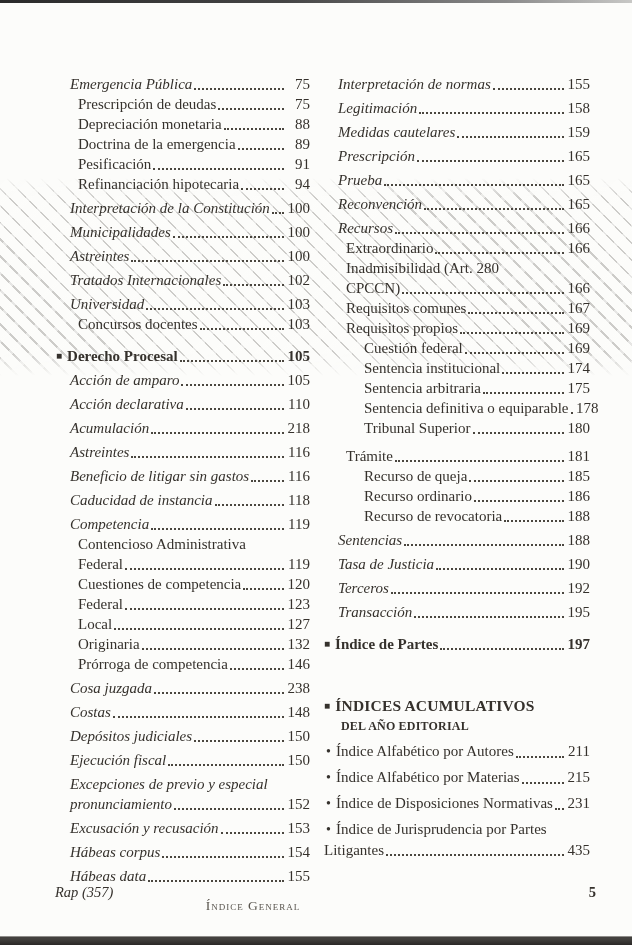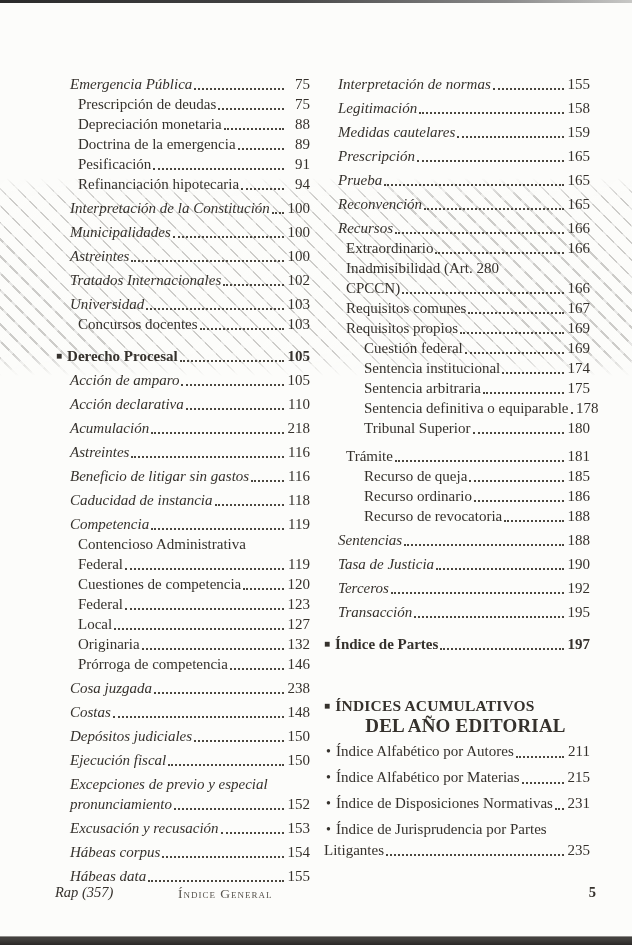--- a/index.html
+++ b/index.html
@@ -45,21 +45,21 @@
     border-bottom:2px dotted #4a463f;
   }
   .pg{flex:0 0 auto;min-width:24px;text-align:right;font-style:normal;}
 
   .main{margin-top:4px;}
   .main .lab{font-style:italic;}
   .sub{padding-left:8px;}
   .subsub{padding-left:26px;}
   .section{font-weight:700;margin-top:12px;margin-bottom:4px;}
   .heading{font-weight:700;margin-top:42px;letter-spacing:0.2px;font-size:15.5px;}
-  .heading-cont{font-weight:700;padding-left:3px;letter-spacing:0.2px;font-size:19px;justify-content:center;}
+  .heading-cont{font-weight:700;padding-left:3px;letter-spacing:0.2px;font-size:12px;}
   .bullet{margin-top:5px;}
   .cont{margin-top:0;}
   .outdent{margin-left:-14px;}
   .gap{margin-top:8px;align-items:flex-end;}
 
   .sq{
     flex:0 0 auto;font-size:10px;line-height:10px;
     margin-right:5px;margin-left:-14px;align-self:center;
     color:#35312c;
   }
@@ -67,21 +67,21 @@
 
   #footer{
     position:absolute;left:0;top:884px;width:100%;height:24px;
     font-size:14.5px;
     text-decoration:underline;
   }
   #footer-edition{
     position:absolute;left:55px;top:0;font-style:italic;
   }
   #footer-title{
-    position:absolute;left:178px;width:150px;top:2px;text-align:left;
+    position:absolute;left:178px;width:150px;top:14px;text-align:center;
     font-variant:small-caps;letter-spacing:1px;font-size:13.5px;color:#57534c;
   }
   #footer-page{
     position:absolute;right:36px;top:0;font-weight:700;
   }
 </style>
 </head>
 <body>
 
 <div id="page">
@@ -422,21 +422,21 @@
         <span class="dots"></span>
         <span class="pg">231</span>
       </div>
       <div class="row bullet">
         <span class="blt">•</span>
         <span class="lab">Índice de Jurisprudencia por Partes</span>
       </div>
       <div class="row cont outdent">
         <span class="lab">Litigantes</span>
         <span class="dots"></span>
-        <span class="pg">235</span>
+        <span class="pg">435</span>
       </div>
     </div>
 
   <div id="footer">
     <span id="footer-edition">Rap (357)</span>
     <span id="footer-title">Índice General</span>
     <span id="footer-page">5</span>
   </div>
 
   <div id="bottom-edge"></div>

